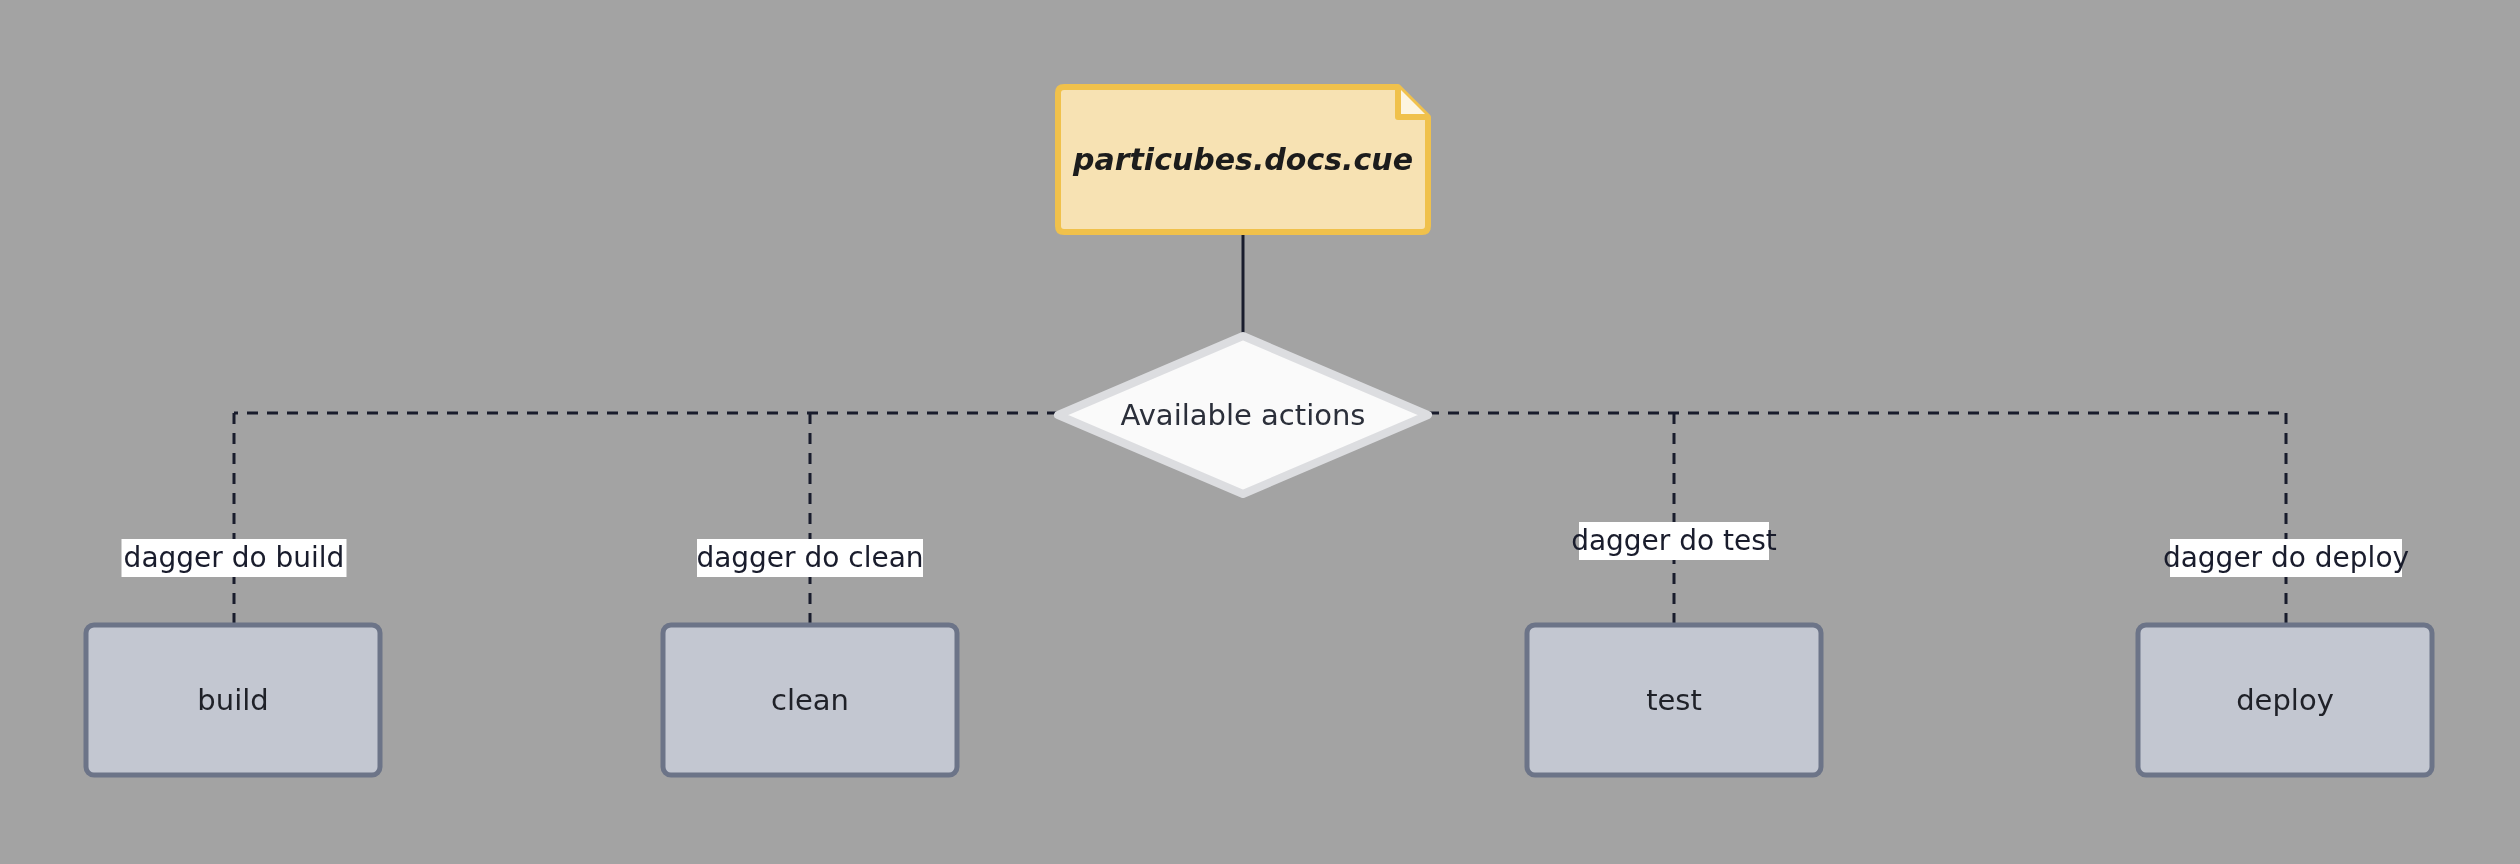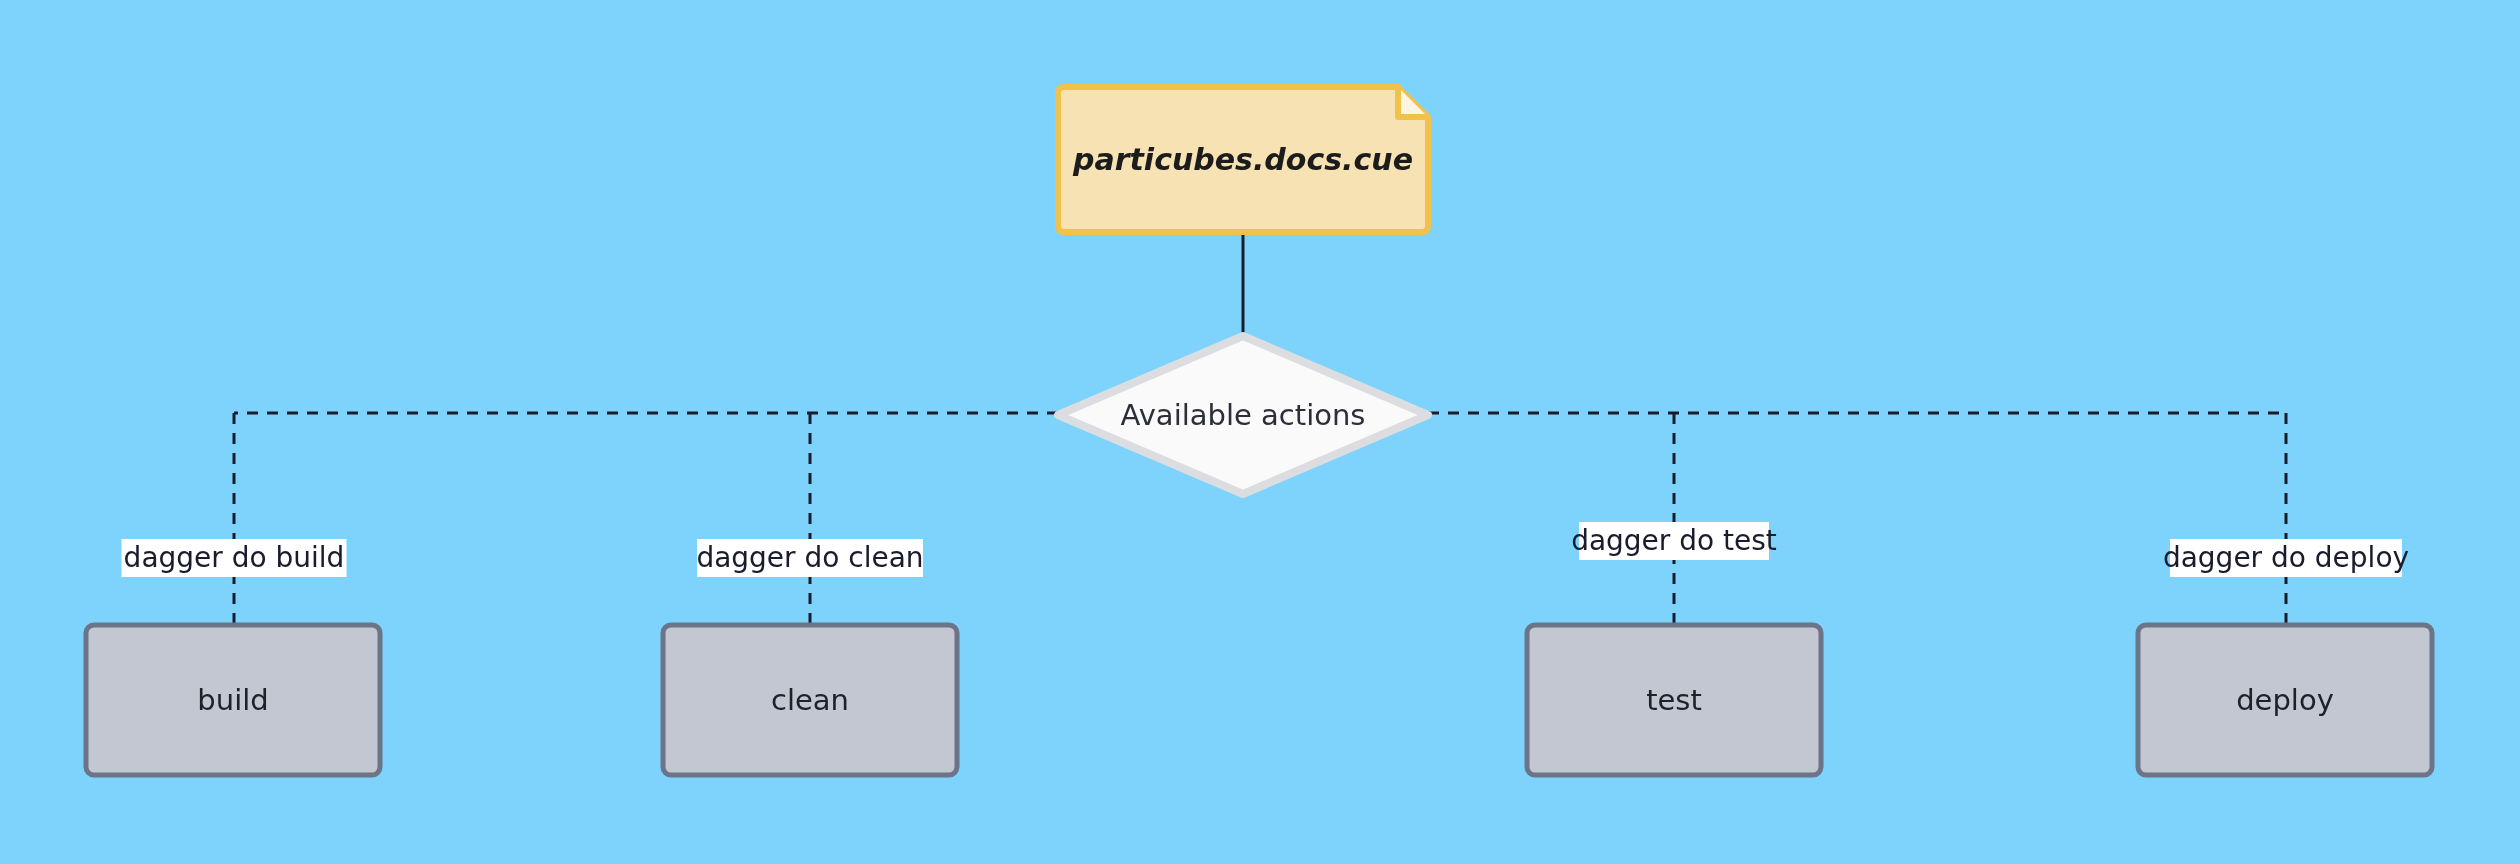--- a/index.html
+++ b/index.html
@@ -7,21 +7,21 @@
     padding: 0;
     background: #000000;
   }
   body {
     font-family: "DejaVu Sans", "Liberation Sans", sans-serif;
   }
   #canvas {
     position: relative;
     width: 2520px;
     height: 864px;
-    background: #7dd3fc;
+    background: #a3a3a3;
     overflow: hidden;
   }
   #diagram-svg {
     position: absolute;
     left: 0;
     top: 0;
     width: 2520px;
     height: 864px;
   }
   .note-text {

